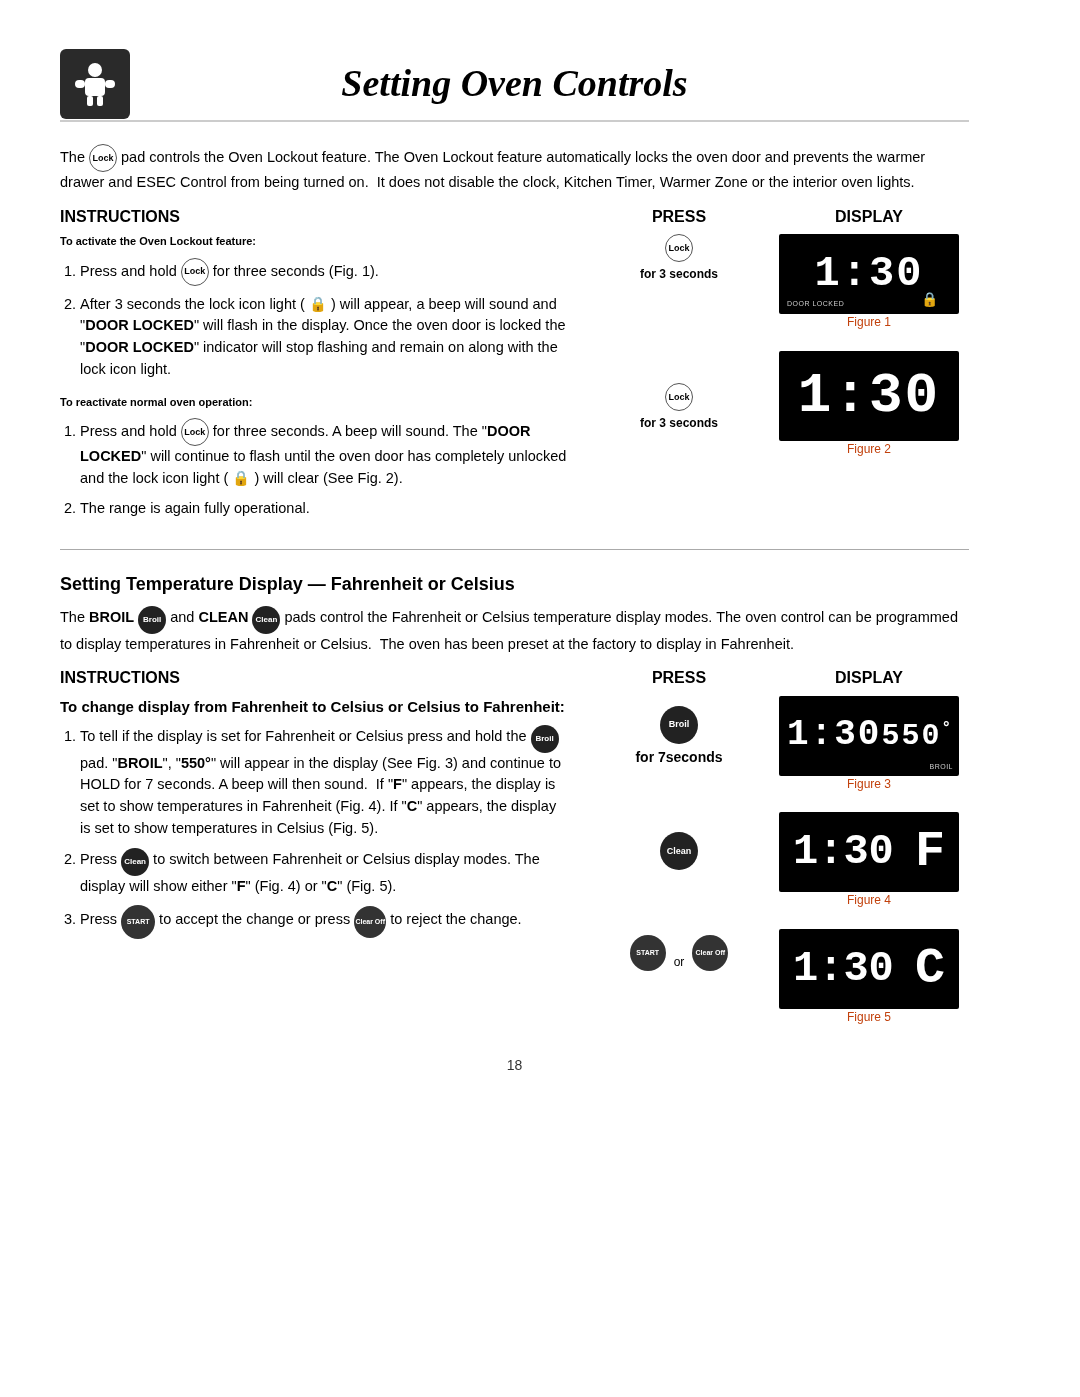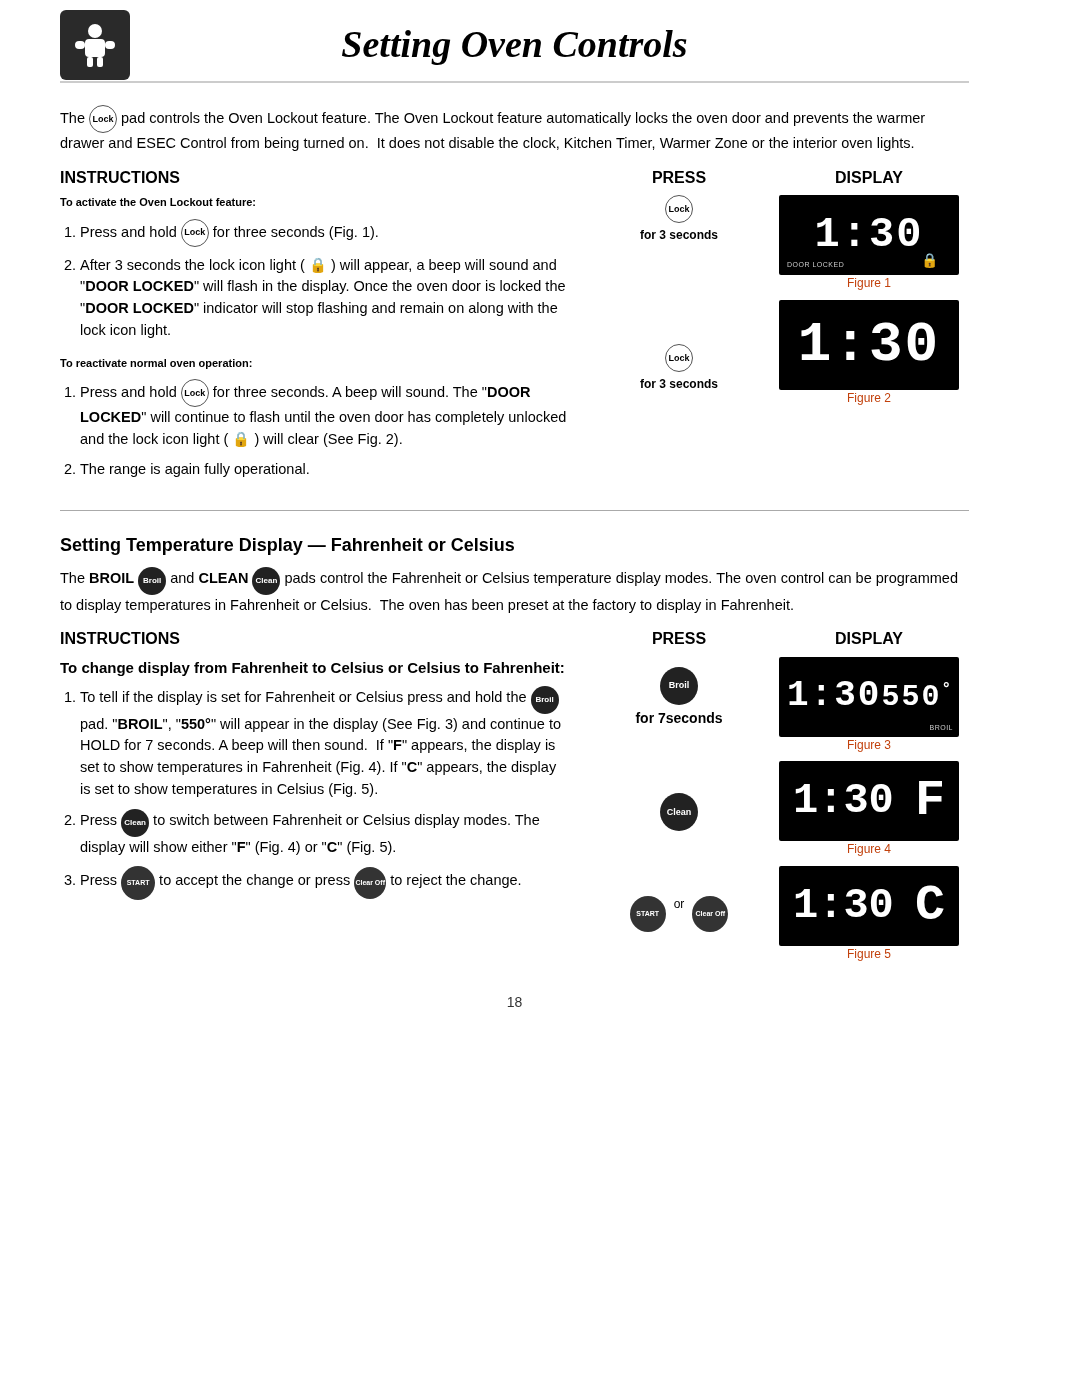--- a/index.html
+++ b/index.html
@@ -8,20 +8,21 @@
       background: #fff;
       color: #000;
       width: 1080px;
       min-height: 1397px;
       font-size: 15px;
       line-height: 1.4;
     }
     .page {
       width: 1029px;
       padding: 0 60px 40px 60px;
+      margin-top: 39px;
     }
     
     .header {
       display: flex;
       align-items: center;
       justify-content: center;
       padding: 18px 0 10px 0;
       border-bottom: 2px solid #ccc;
       margin-bottom: 22px;
       position: relative;
@@ -132,20 +133,21 @@
       font-weight: bold;
       gap: 4px;
       text-align: center;
     }
 
     
     .display-col {
       display: flex;
       flex-direction: column;
       align-items: center;
+      gap: 12px;
     }
     .display-box {
       background: #000;
       color: #fff;
       font-size: 42px;
       font-weight: bold;
       font-family: 'Courier New', monospace;
       width: 180px;
       height: 80px;
       display: flex;
@@ -405,21 +407,21 @@
       </div>
 
       <div class="instr-col press-col-v2">
         <div class="press-item-v2">
           <span class="broil-btn" style="width:38px; height:38px; font-size:9px;">Broil</span>
           <span style="font-size:14px; font-weight:bold;">for 7seconds</span>
         </div>
         <div class="press-item-v2" style="margin-top:10px;">
           <span class="broil-btn" style="width:38px; height:38px; font-size:9px;">Clean</span>
         </div>
-        <div class="press-item-v2" style="display:flex; flex-direction:row; align-items:flex-start; gap:8px; margin-top:10px;">
+        <div class="press-item-v2" style="display:flex; flex-direction:row; align-items:flex-end; gap:8px; margin-top:10px;">
           <span class="start-btn" style="font-size:7px; width:36px; height:36px;">START</span>
           <span style="font-size:12px;">or</span>
           <span class="clear-btn" style="width:36px; height:36px; font-size:7px;">Clear Off</span>
         </div>
       </div>
 
       <div class="instr-col display-col">
 
         <div style="display:flex; flex-direction:column; align-items:center; gap:4px;">
           <div class="display-box-wide">

